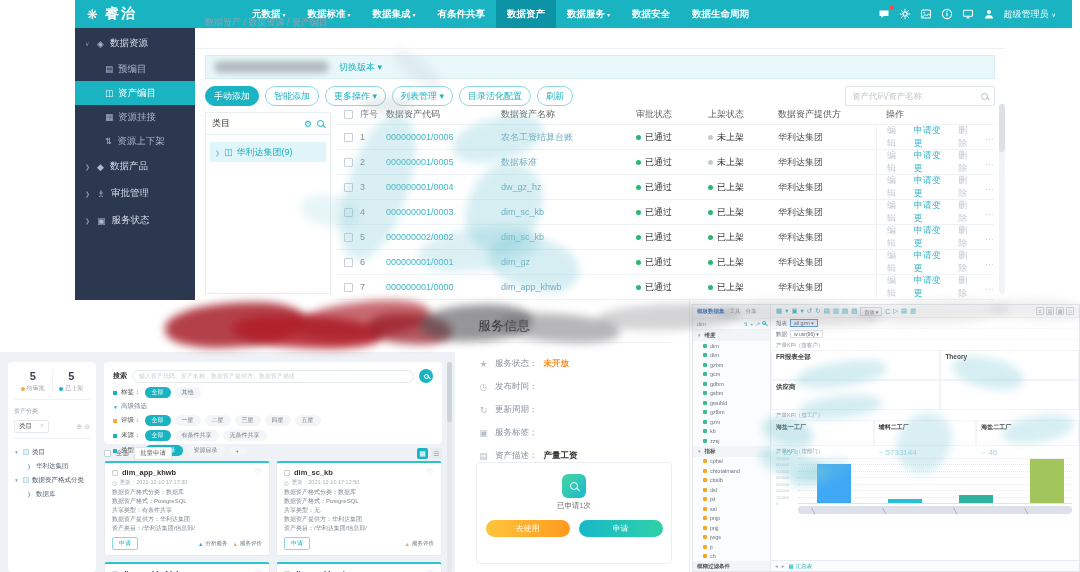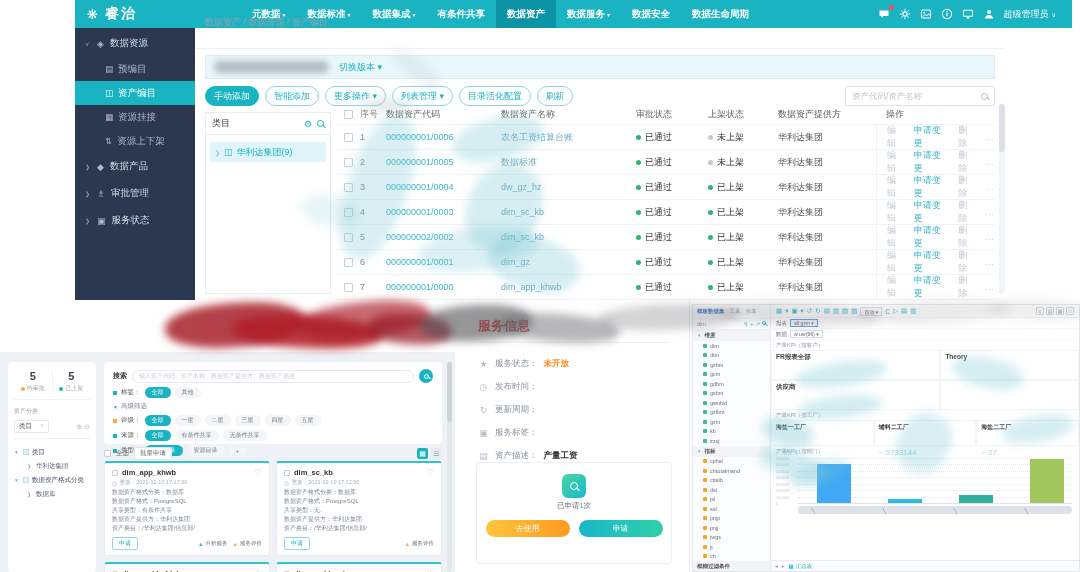--- a/index.html
+++ b/index.html
@@ -113,21 +113,21 @@
 .pc-upd{font-size:5.5px;color:#a8b0b9;margin:2px 0;display:flex;gap:3px;align-items:center}
 .pc-f{font-size:6px;color:#7c8690;line-height:1.5}
 .pc-foot{display:flex;align-items:center;margin-top:4px}
 .pc-apply{border:1px solid #8fd6e2;color:#19b3c2;font-size:6px;padding:1px 6px;border-radius:2px;cursor:pointer}
 .pc-tags{margin-left:auto;display:flex;gap:5px;font-size:5.5px;color:#707a84;align-items:center}
 .pc-tag{display:flex;align-items:center;gap:2px}
 .pvsb{position:absolute;left:447px;top:362px;width:5px;height:210px;background:#e3e8ec;border-radius:3px}
 .pvsb i{display:block;width:5px;height:60px;background:#cdd4da;border-radius:3px}
 
 .svc{position:absolute;left:458px;top:300px;width:232px;height:272px;background:#fff;border-right:1px solid #e9edf0}
-.svc-title{position:absolute;left:20px;top:17px;font-size:13px;font-weight:bold;color:#ef4444}
+.svc-title{position:absolute;left:20px;top:17px;font-size:13px;font-weight:normal;color:#000000}
 .svc-div{position:absolute;left:20px;top:42px;width:192px;height:1px;background:#eef1f4}
 .svc-rows{position:absolute;left:20px;top:58px;display:flex;flex-direction:column;gap:11px}
 .svc-row{display:flex;align-items:center;gap:6px;font-size:8.5px;color:#8a939e}
 .svc-ico{width:11px;color:#b6bec7;font-size:9px;text-align:center}
 .svc-val{color:#8a939e}
 .svc-val.orange{color:#ff8c1a;font-weight:bold}
 .svc-val.dark{color:#333;font-weight:bold}
 .svc-card{position:absolute;left:18px;top:162px;width:196px;height:102px;border:1px solid #ebeef2;border-radius:4px;text-align:center;padding-top:11px}
 .agile-ico{width:24px;height:24px;margin:0 auto;border-radius:6px;background:linear-gradient(135deg,#49d6a0,#19b8d0);color:#fff;display:flex;align-items:center;justify-content:center}
 .agile-ico .mag{width:8px;height:8px;border-width:1.8px;border-color:#fff;color:#fff}
@@ -761,21 +761,21 @@
             <div class="kpi">
               <div class="n">海盐一工厂</div>
               <div class="v">~ 65 4</div>
             </div>
             <div class="kpi">
               <div class="n">辅料二工厂</div>
               <div class="v">~ 5733144</div>
             </div>
             <div class="kpi">
               <div class="n">海盐二工厂</div>
-              <div class="v">~ 27</div>
+              <div class="v">~ 46</div>
             </div>
           </div>
           <div class="bi-sect">产量KPI（按部门）</div>
           <div class="bi-chart">
             <div class="gl" style="top: 2px;"></div>
             <span class="ylab" style="top: 2px; left: 0px;">700000</span>
             <div class="gl" style="top: 8.42857px;"></div>
             <span class="ylab" style="top: 8.42857px; left: 0px;">600000</span>
             <div class="gl" style="top: 14.8571px;"></div>
             <span class="ylab" style="top: 14.8571px; left: 0px;">500000</span>

